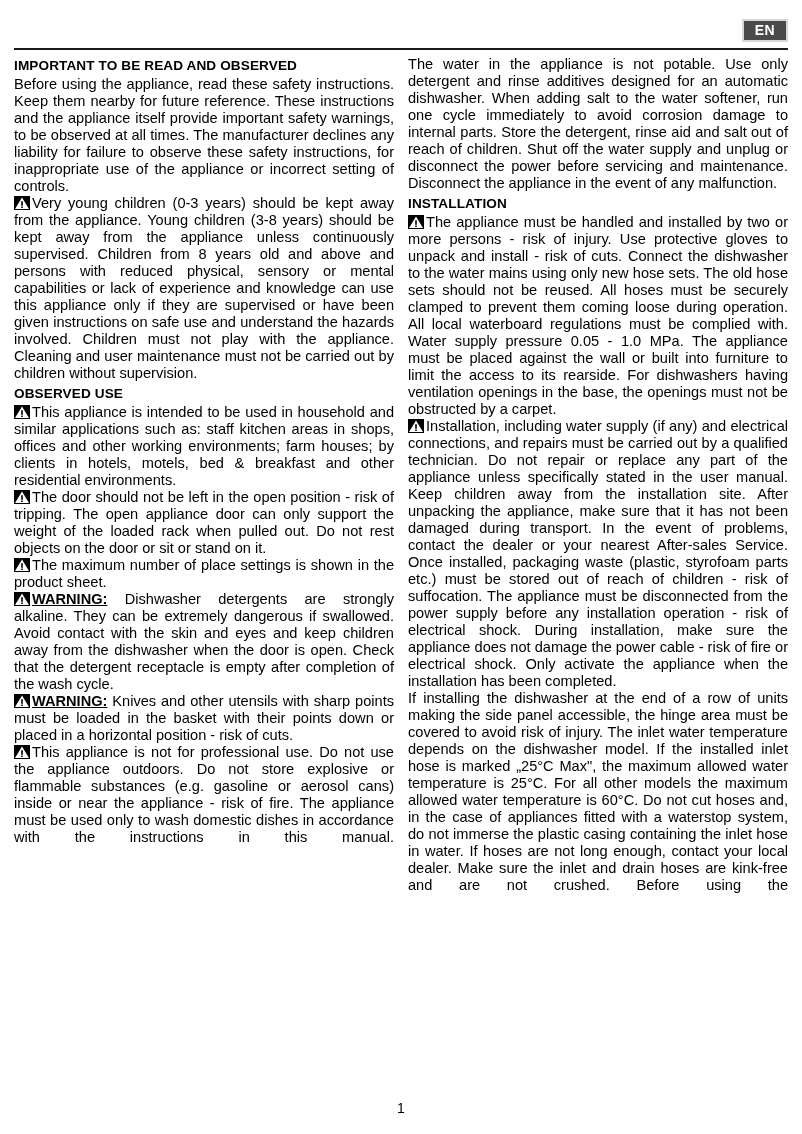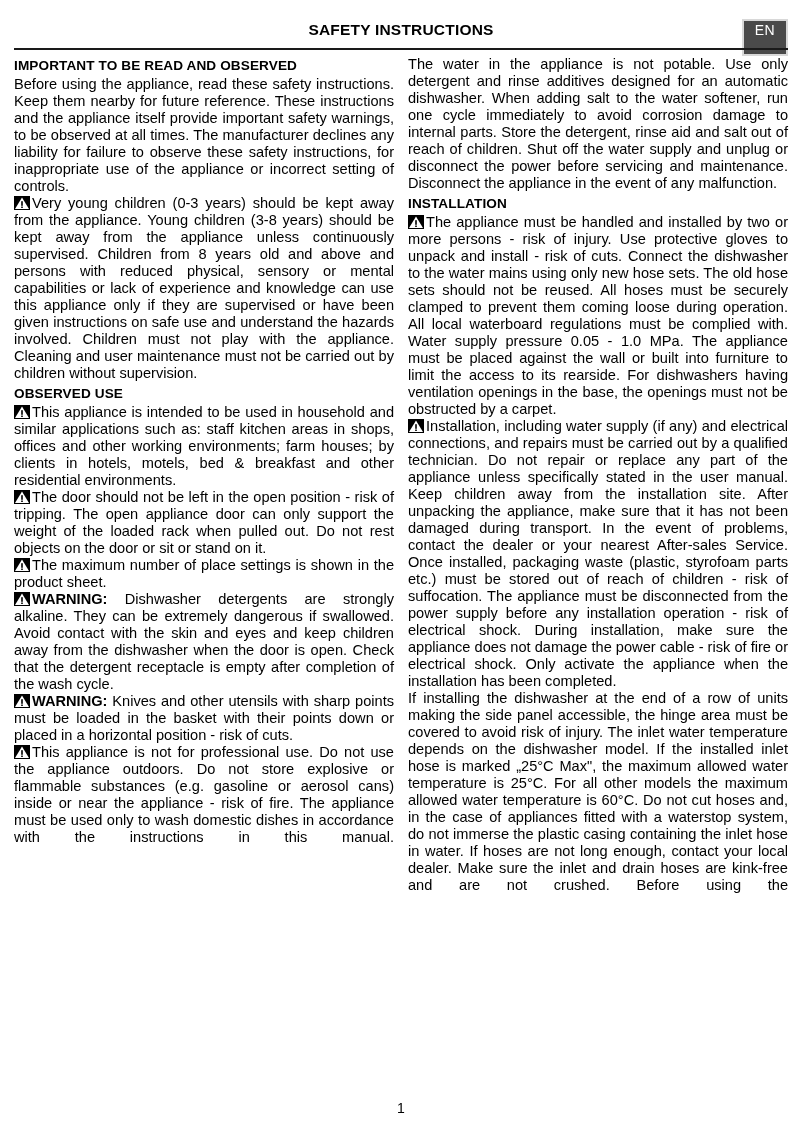--- a/index.html
+++ b/index.html
@@ -39,27 +39,27 @@
     font-size: 15.5px;
     font-weight: bold;
     letter-spacing: 0.2px;
     line-height: 18px;
   }
   .lang-badge {
     position: absolute;
     right: 14px;
     top: 19px;
     width: 46px;
-    height: 37px;
+    height: 23px;
     background: #4a4a4a;
     border: 2px solid #d8d8d8;
     box-sizing: border-box;
     color: #ffffff;
     font-size: 14px;
-    font-weight: normal;
+    font-weight: bold;
     line-height: 19px;
     text-align: center;
     letter-spacing: 0.5px;
   }
   .header-rule {
     position: absolute;
     left: 14px;
     right: 14px;
     top: 48px;
     height: 2px;
@@ -102,20 +102,21 @@
     text-justify: inter-word;
     hyphens: none;
   }
   .para.last-justify::after {
     content: "";
     display: inline-block;
     width: 100%;
   }
   .para b {
     font-weight: bold;
+    text-decoration: underline;
   }
 
   
   .warn {
     display: inline-block;
     width: 16px;
     height: 14px;
     vertical-align: -2px;
     margin-right: 2px;
     position: relative;
@@ -132,21 +133,20 @@
     font-size: 14px;
     line-height: 16px;
   }
 </style>
 </head>
 <body>
 
 <div class="page">
 
   <div class="header">
-    <div class="doc-title">SAFETY INSTRUCTIONS</div>
     <div class="lang-badge">EN</div>
   </div>
   <div class="header-rule"></div>
 
   <div class="columns">
 
     <div class="col">
 
       <div class="sec-head">IMPORTANT TO BE READ AND OBSERVED</div>
 

